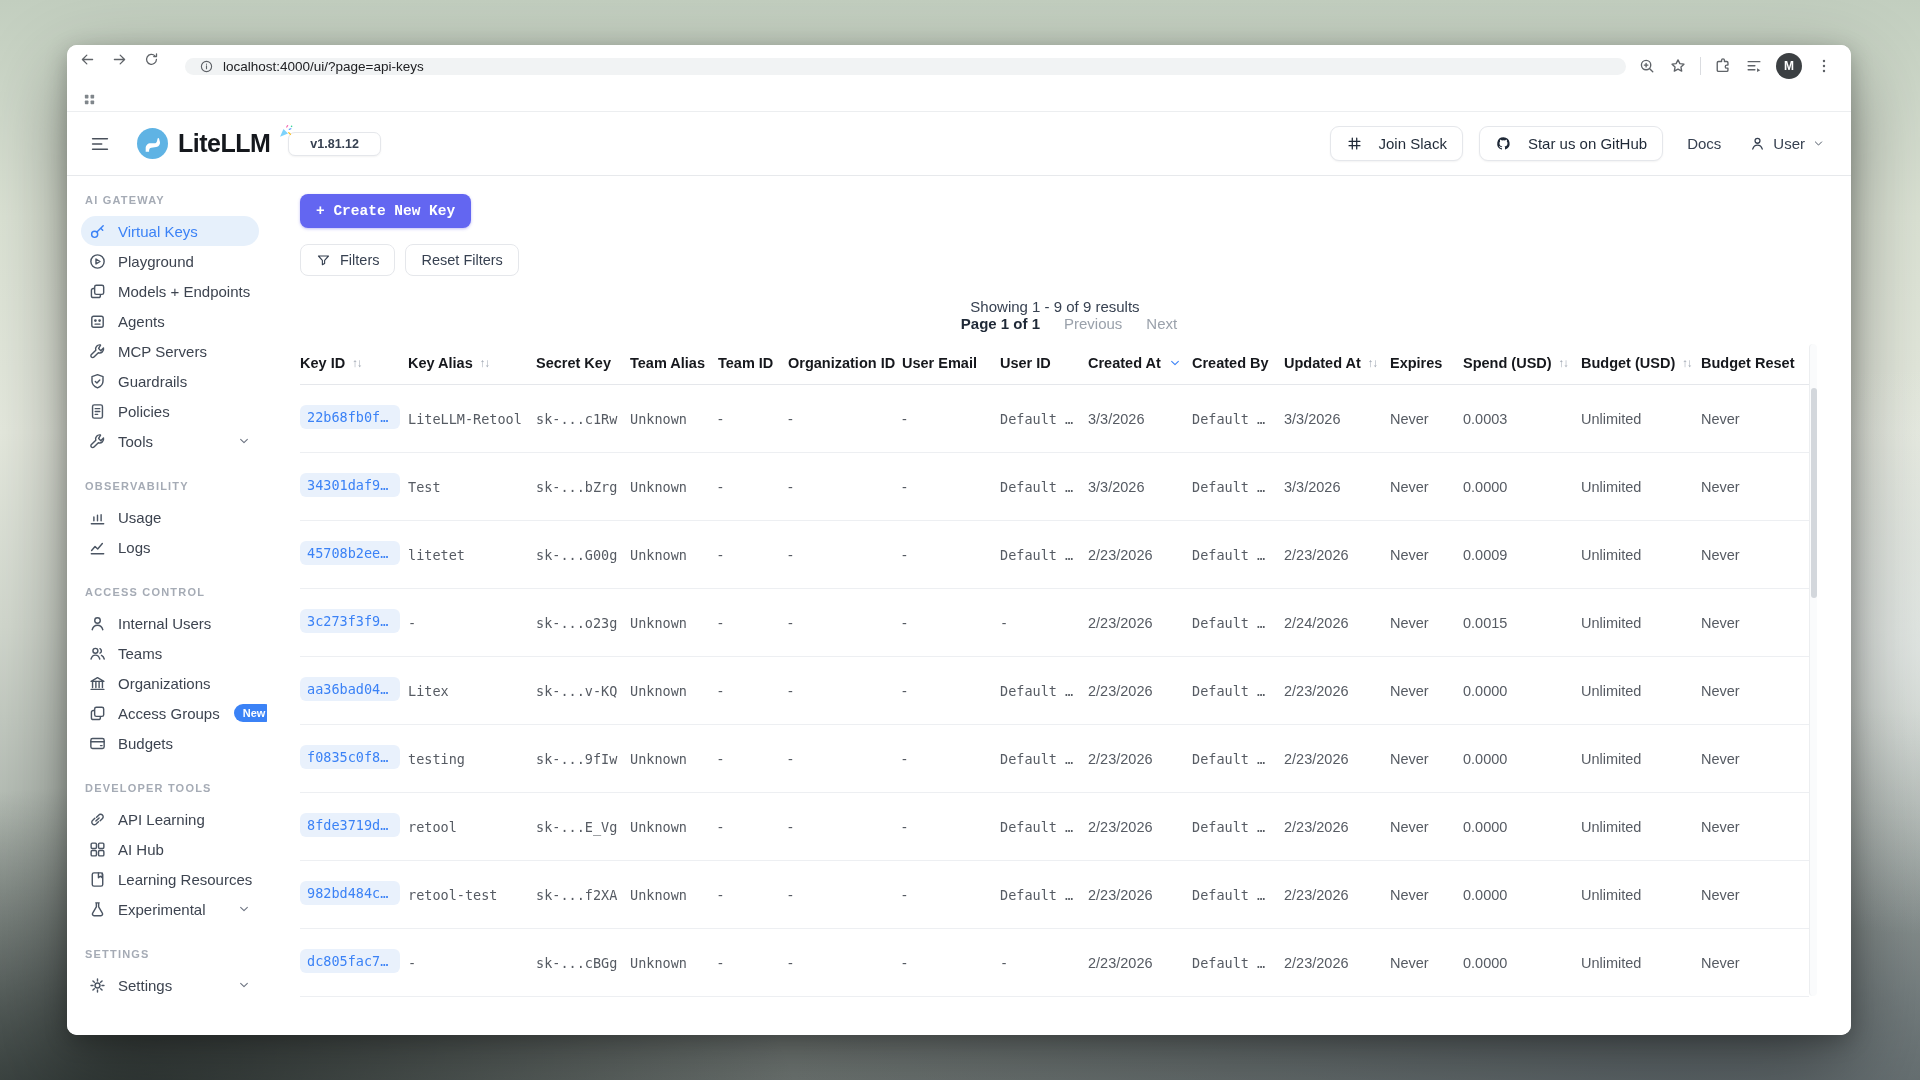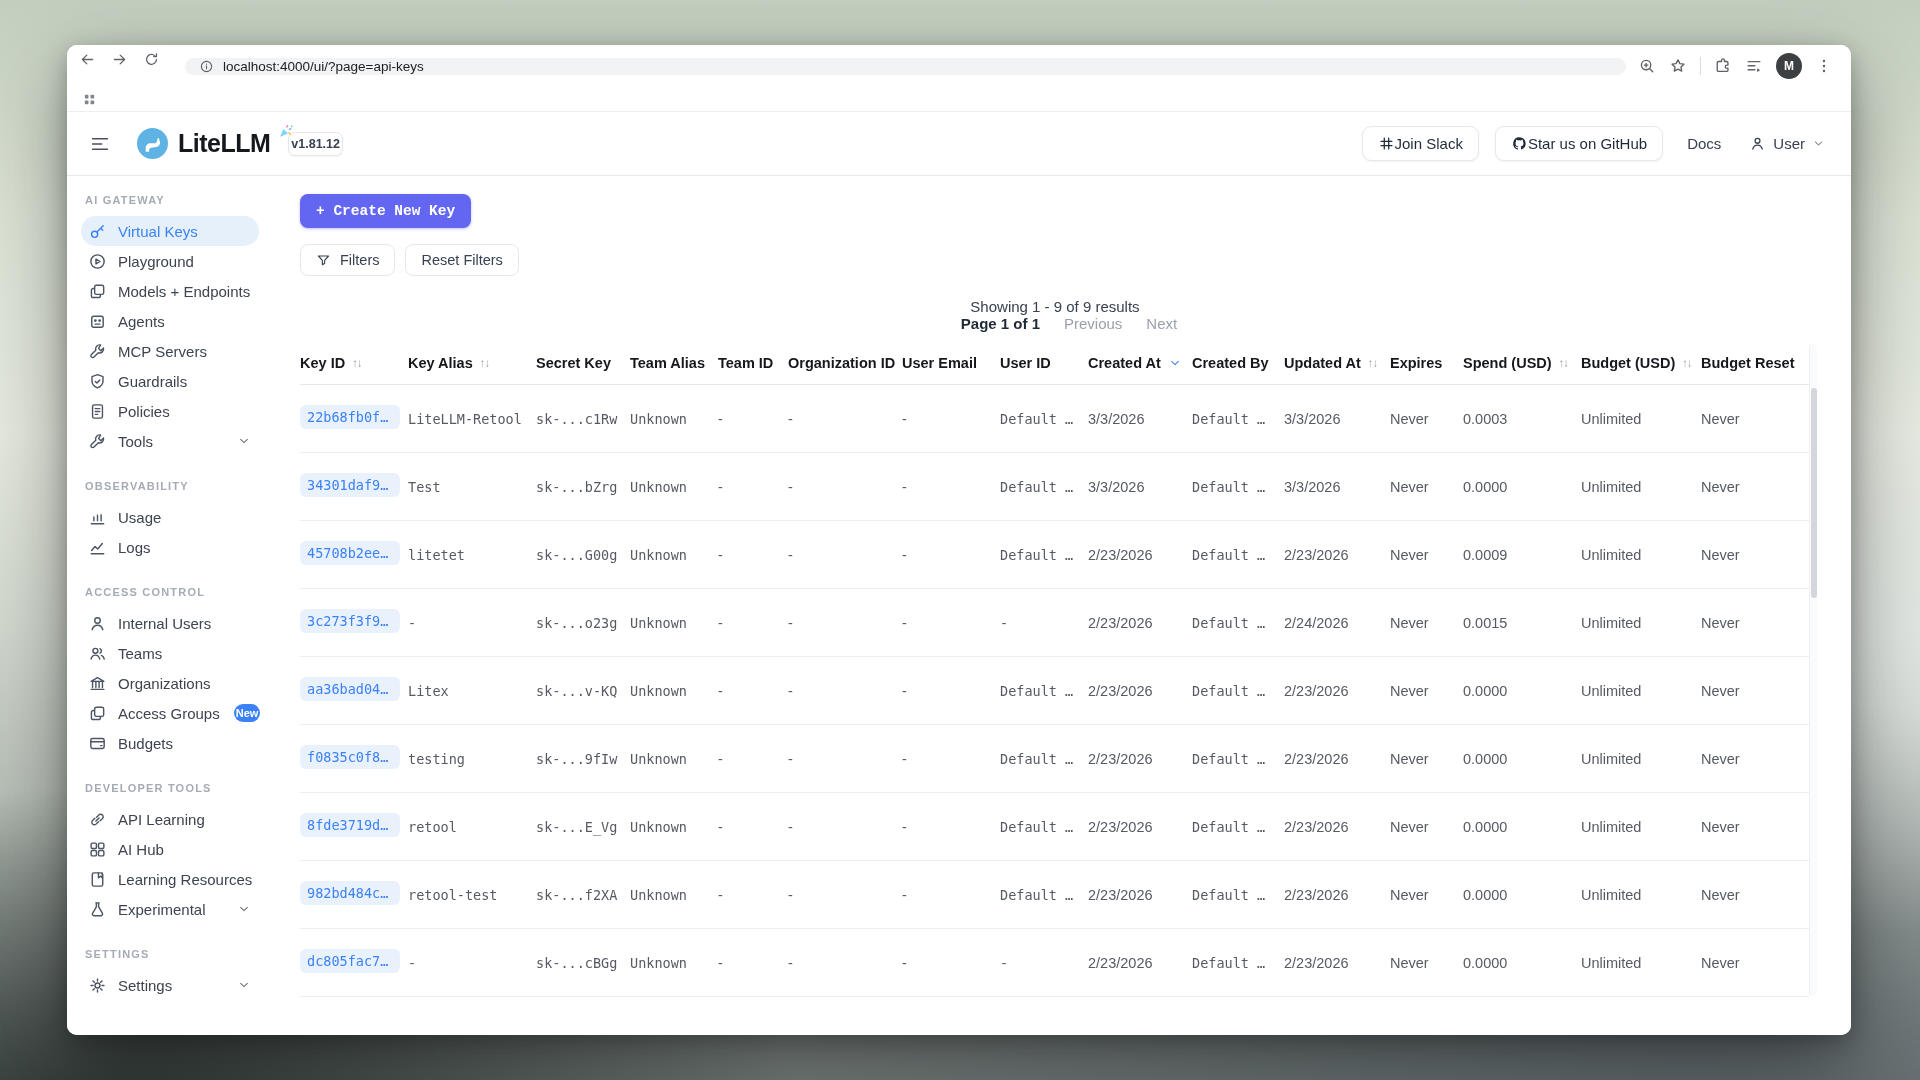--- a/index.html
+++ b/index.html
@@ -31,40 +31,40 @@
   .bookmarks{ height:25px; background:#fff; border-bottom:1px solid #eceef0; display:flex; align-items:center; padding:0 15px; flex-shrink:0; }
   .bookmarks .icon{ width:15px; height:15px; color:#80868b; }
 
   
   .app{ flex:1; display:flex; flex-direction:column; min-height:0; background:#fff; }
   .app-header{ height:64px; flex-shrink:0; display:flex; align-items:center; padding:0 26px 0 22px; border-bottom:1px solid #e7e9ec; }
   .collapse-btn{ width:22px; height:22px; color:#49505b; margin-right:26px; }
   .brand{ display:flex; align-items:center; }
   .brand-logo{ width:31px; height:31px; }
   .brand-name{ font-size:25px; font-weight:700; color:#15181d; letter-spacing:-.5px; margin-left:10px; }
-  .version-badge{ position:relative; margin-left:18px; background:#fff; border:1px solid #e5e7eb; border-radius:7px; padding:4px 2px; font-size:12.5px; font-weight:600; color:#374151; box-shadow:0 1px 2px rgba(0,0,0,.05); }
+  .version-badge{ position:relative; margin-left:18px; background:#fff; border:1px solid #e5e7eb; border-radius:7px; padding:4px 21px; font-size:12.5px; font-weight:600; color:#374151; box-shadow:0 1px 2px rgba(0,0,0,.05); }
   .confetti{ position:absolute; left:-12px; top:-11px; width:18px; height:18px; }
   .header-right{ margin-left:auto; display:flex; align-items:center; gap:16px; }
-  .hbtn{ display:flex; align-items:center; gap:0; background:#fff; border:1px solid #e5e7eb; border-radius:9px; padding:8px 15px; font-size:15px; font-weight:500; color:#1f2937; box-shadow:0 1px 2px rgba(0,0,0,.05); cursor:pointer; }
+  .hbtn{ display:flex; align-items:center; gap:16px; background:#fff; border:1px solid #e5e7eb; border-radius:9px; padding:8px 15px; font-size:15px; font-weight:500; color:#1f2937; box-shadow:0 1px 2px rgba(0,0,0,.05); cursor:pointer; }
   .hbtn .icon{ width:17px; height:17px; color:#1f2937; }
   .docs-link{ font-size:15px; color:#374151; margin:0 8px; cursor:pointer; }
   .user-menu{ display:flex; align-items:center; gap:7px; font-size:15px; color:#374151; cursor:pointer; margin-left:4px; }
   .user-menu .icon{ width:17px; height:17px; color:#374151; }
   .user-menu .chev{ width:13px; height:13px; color:#4b5563; }
 
   
   .app-body{ flex:1; display:flex; min-height:0; }
   .sidebar{ width:200px; flex-shrink:0; padding:14px 8px 0 14px; overflow:hidden; }
   .sb-label{ font-size:11px; font-weight:600; letter-spacing:1.2px; color:#a5abb5; margin:24px 0 10px 4px; }
   .sb-label:first-child{ margin-top:4px; }
   .sb-item{ display:flex; align-items:center; gap:11px; height:30px; padding:0 8px 0 7px; border-radius:15px; font-size:15px; color:#3d4450; cursor:pointer; white-space:nowrap; }
   .sb-item .sb-icon{ width:19px; height:19px; color:#4b5563; flex-shrink:0; }
   .sb-item.active{ background:#e6f0fb; color:#3b82f6; font-weight:500; }
   .sb-item.active .sb-icon{ color:#3b82f6; }
-  .sb-badge{ background:#3b82f6; color:#fff; font-size:11px; font-weight:600; border-radius:999px; padding:3px 2px; margin-left:3px; }
+  .sb-badge{ background:#3b82f6; color:#fff; font-size:11px; font-weight:600; border-radius:999px; padding:3px 9px; margin-left:3px; }
   .sb-chev{ width:14px; height:14px; color:#6b7280; margin-left:auto; }
 
   
   .main{ flex:1; min-width:0; padding:18px 41px 0 33px; }
   .btn-create{ display:inline-block; background:#6366f1; color:#fff; border:none; border-radius:8px; padding:9px 16px; font-size:14.5px; font-weight:600; font-family:Liberation Mono, monospace; cursor:pointer; box-shadow:0 1px 3px rgba(79,70,229,.35); }
   .filter-row{ margin-top:16px; display:flex; gap:10px; }
   .btn-light{ display:flex; align-items:center; gap:9px; background:#fff; border:1px solid #e5e7eb; border-radius:8px; padding:7px 15px; font-size:14.5px; font-weight:500; color:#374151; font-family:inherit; cursor:pointer; }
   .btn-light .icon{ width:15px; height:15px; color:#374151; }
   .results-row{ margin-top:22px; display:flex; align-items:center; justify-content:space-between;flex-direction:column; }
   .showing{ font-size:15px; color:#374151; }

